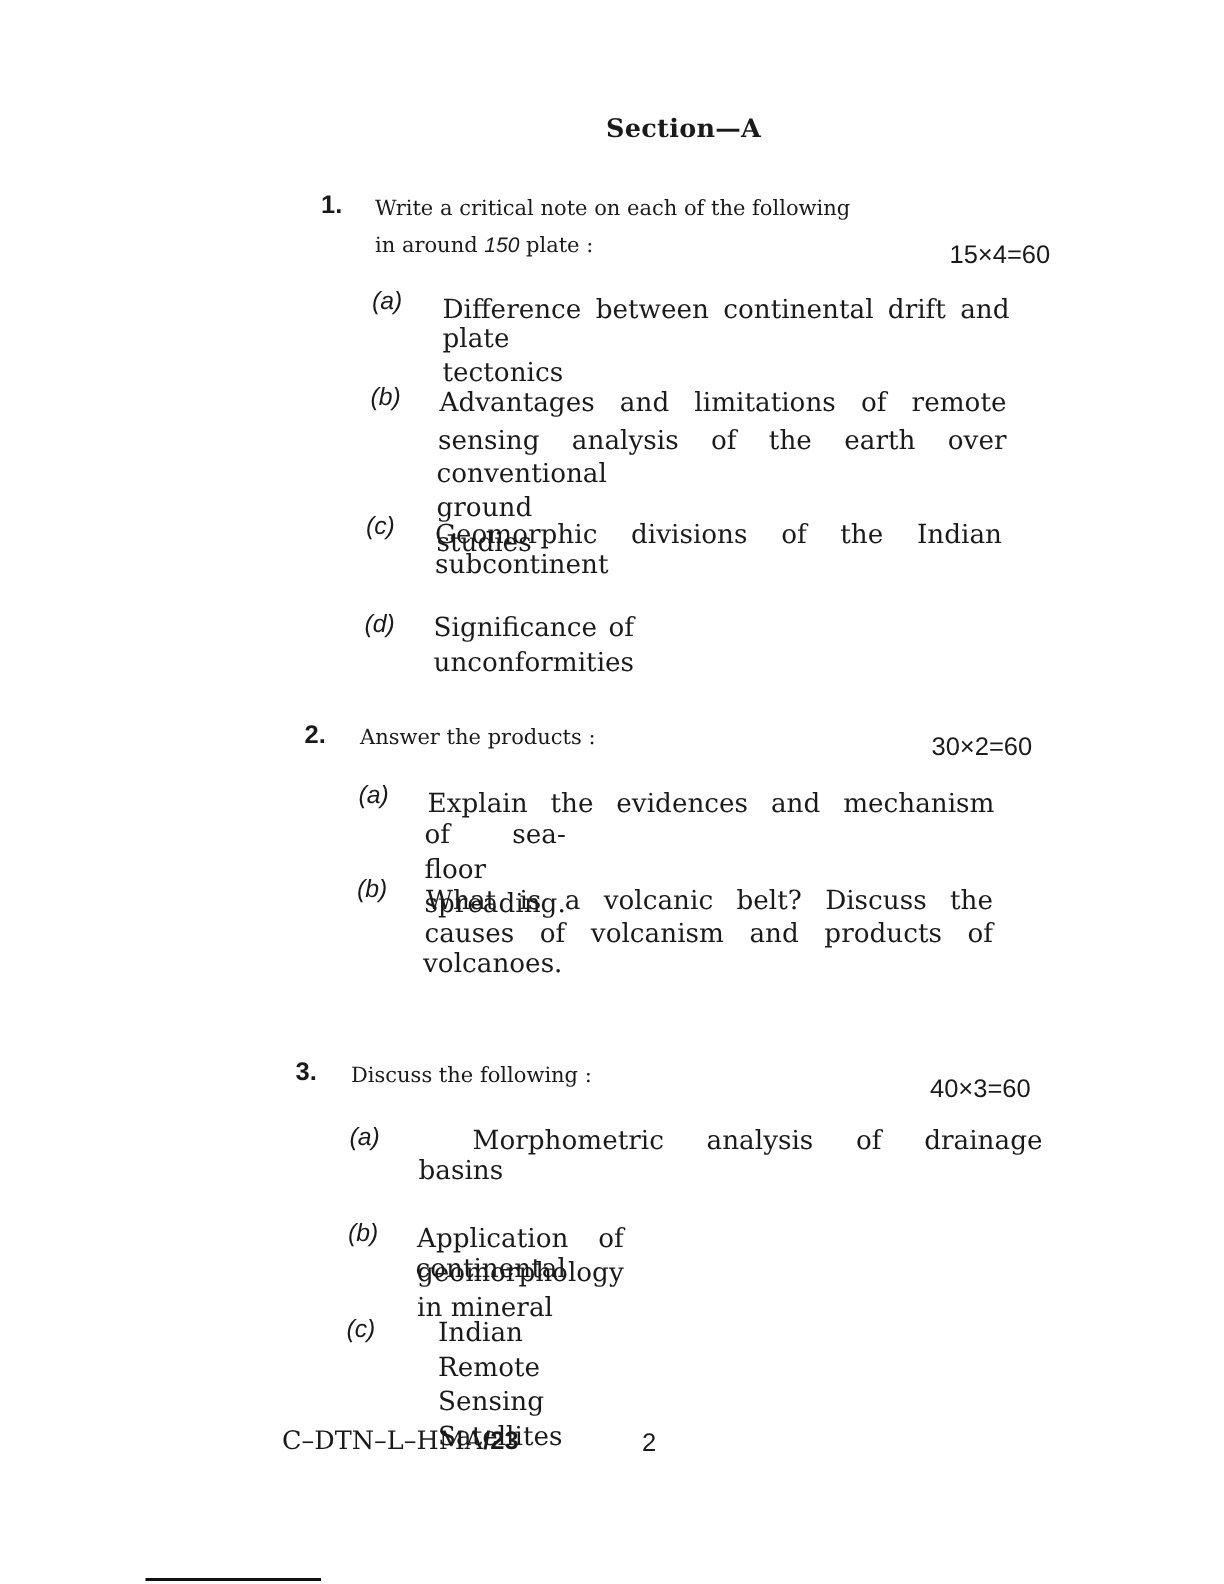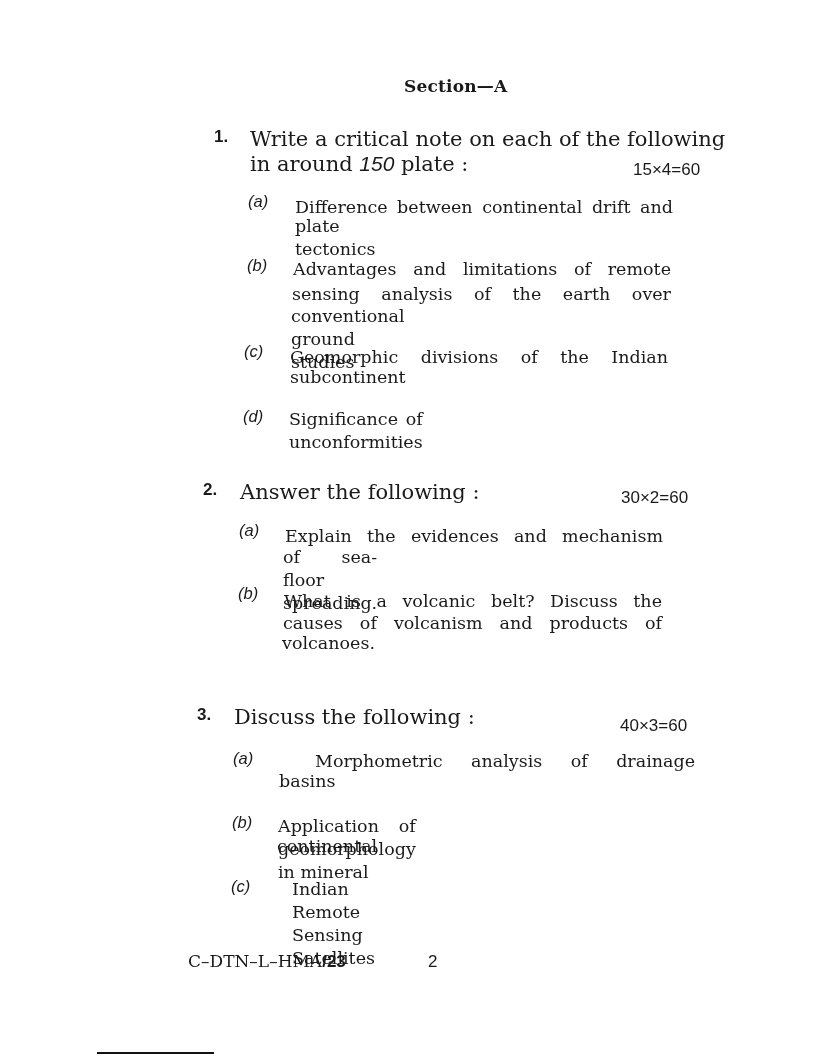--- a/index.html
+++ b/index.html
@@ -6,21 +6,21 @@
   body {
     width: 816px; height: 1056px; position: relative; overflow: hidden;
     font-family: "DejaVu Serif", "Liberation Serif", serif;
     color: #1a1a1a;
   }
   .page { position: absolute; left: 0; top: 0; width: 816px; height: 785px; }
   .section-title {
     position: absolute; left: 404px; top: 76px;
     font-weight: bold; font-size: 17px; letter-spacing: 0.2px;
   }
-  .q { position: absolute; font-size: 21px; line-height: 23px; }
+  .q { position: absolute; font-size: 14px; line-height: 23px; }
   .q-num { position: absolute; font-family: "Liberation Sans", sans-serif; font-weight: bold; font-size: 17px; }
   .q-text { position: absolute; }
   .marks { position: absolute; font-family: "Liberation Sans", sans-serif; font-size: 17px; }
   .sub { position: absolute; font-size: 17.5px; line-height: 23px; }
   .sub-label { position: absolute; font-family: "Liberation Sans", sans-serif; font-style: italic; font-size: 16.5px; }
   .sub-text { position: absolute; text-align: justify; text-align-last: left; }
   .sub-text.just-last { text-align-last: justify; }
   em.num { font-family: "Liberation Sans", sans-serif; font-style: italic; }
   .footer-code { position: absolute; left: 176px; top: 951px; font-size: 17px; margin-left: 12px; }
   .footer-code b { font-family: "Liberation Sans", sans-serif; font-weight: bold; }
@@ -60,21 +60,21 @@
     </div>
 
     <div class="sub">
       <span class="sub-label" style="left:243px;top:405px;">(d)</span>
       <div class="sub-text" style="left:289px;top:408px;">Significance of unconformities</div>
     </div>
   </div>
 
   <div>
     <span class="q-num" style="left:203px;top:480px;">2.</span>
-    <div class="q q-text" style="left:240px;top:481px;">Answer the following :</div>
+    <div class="q q-text" style="left:240px;top:481px;">Answer the products :</div>
     <span class="marks" style="left:621px;top:488px;">30×2=60</span>
 
     <div class="sub">
       <span class="sub-label" style="left:239px;top:519px;">(a)</span>
       <div class="sub-text just-last" style="left:285px;top:525px;width:378px;">Explain the evidences and mechanism</div>
       <div class="sub-text" style="left:283px;top:546px;">of sea-floor spreading.</div>
     </div>
 
     <div class="sub">
       <span class="sub-label" style="left:238px;top:582px;">(b)</span>

